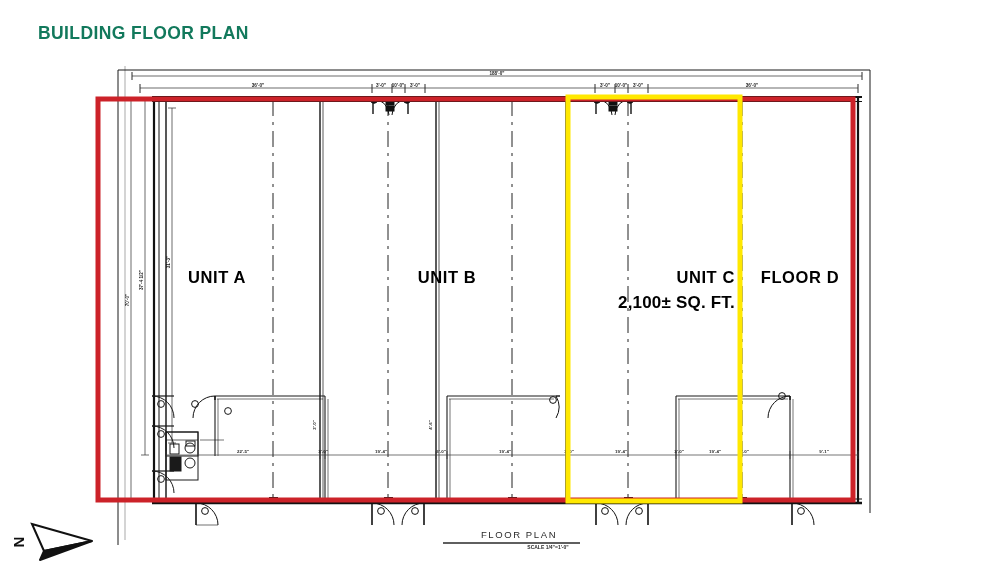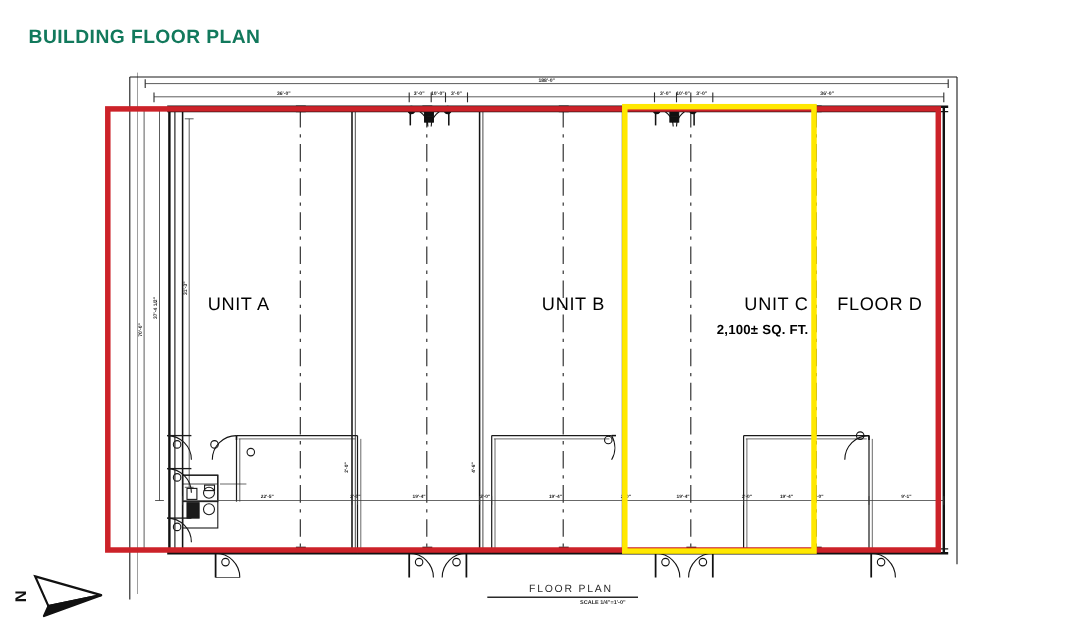--- a/index.html
+++ b/index.html
@@ -11,21 +11,21 @@
     width: 984px;
     height: 581px;
     position: relative;
     overflow: hidden;
     font-family: "Liberation Sans", sans-serif;
   }
 
   
   #page-title {
     position: absolute;
-    left: 26px;
+    left: 38px;
     top: 23px;
     font-size: 17.5px;
     font-weight: bold;
     letter-spacing: 0.4px;
     color: #12795c;
     font-family: "Liberation Sans", sans-serif;
     white-space: nowrap;
   }
 
   
@@ -41,34 +41,34 @@
   .unit-label {
     position: absolute;
     text-align: center;
     color: #000000;
     font-family: "Liberation Sans", sans-serif;
     white-space: nowrap;
     pointer-events: none;
   }
   .unit-label .unit-name {
     font-size: 16.5px;
-    font-weight: normal;
+    font-weight: bold;
     letter-spacing: 0.6px;
     display: block;
   }
   .unit-label .unit-area {
-    font-size: 12px;
+    font-size: 17px;
     font-weight: bold;
     letter-spacing: 0.2px;
     display: block;
     margin-top: 6px;
   }
 
   #unit-a-label { left: 132px; top: 268px; width: 170px; }
-  #unit-b-label { left: 380px; top: 268px; width: 170px; text-align: right; }
+  #unit-b-label { left: 362px; top: 268px; width: 170px; }
   #unit-c-label { left: 565px; top: 268px; width: 170px; text-align: right; }
   #unit-d-label { left: 715px; top: 268px; width: 170px; }
 
   
   #compass {
     position: absolute;
     left: 14px;
     top: 508px;
     width: 96px;
     height: 62px;

